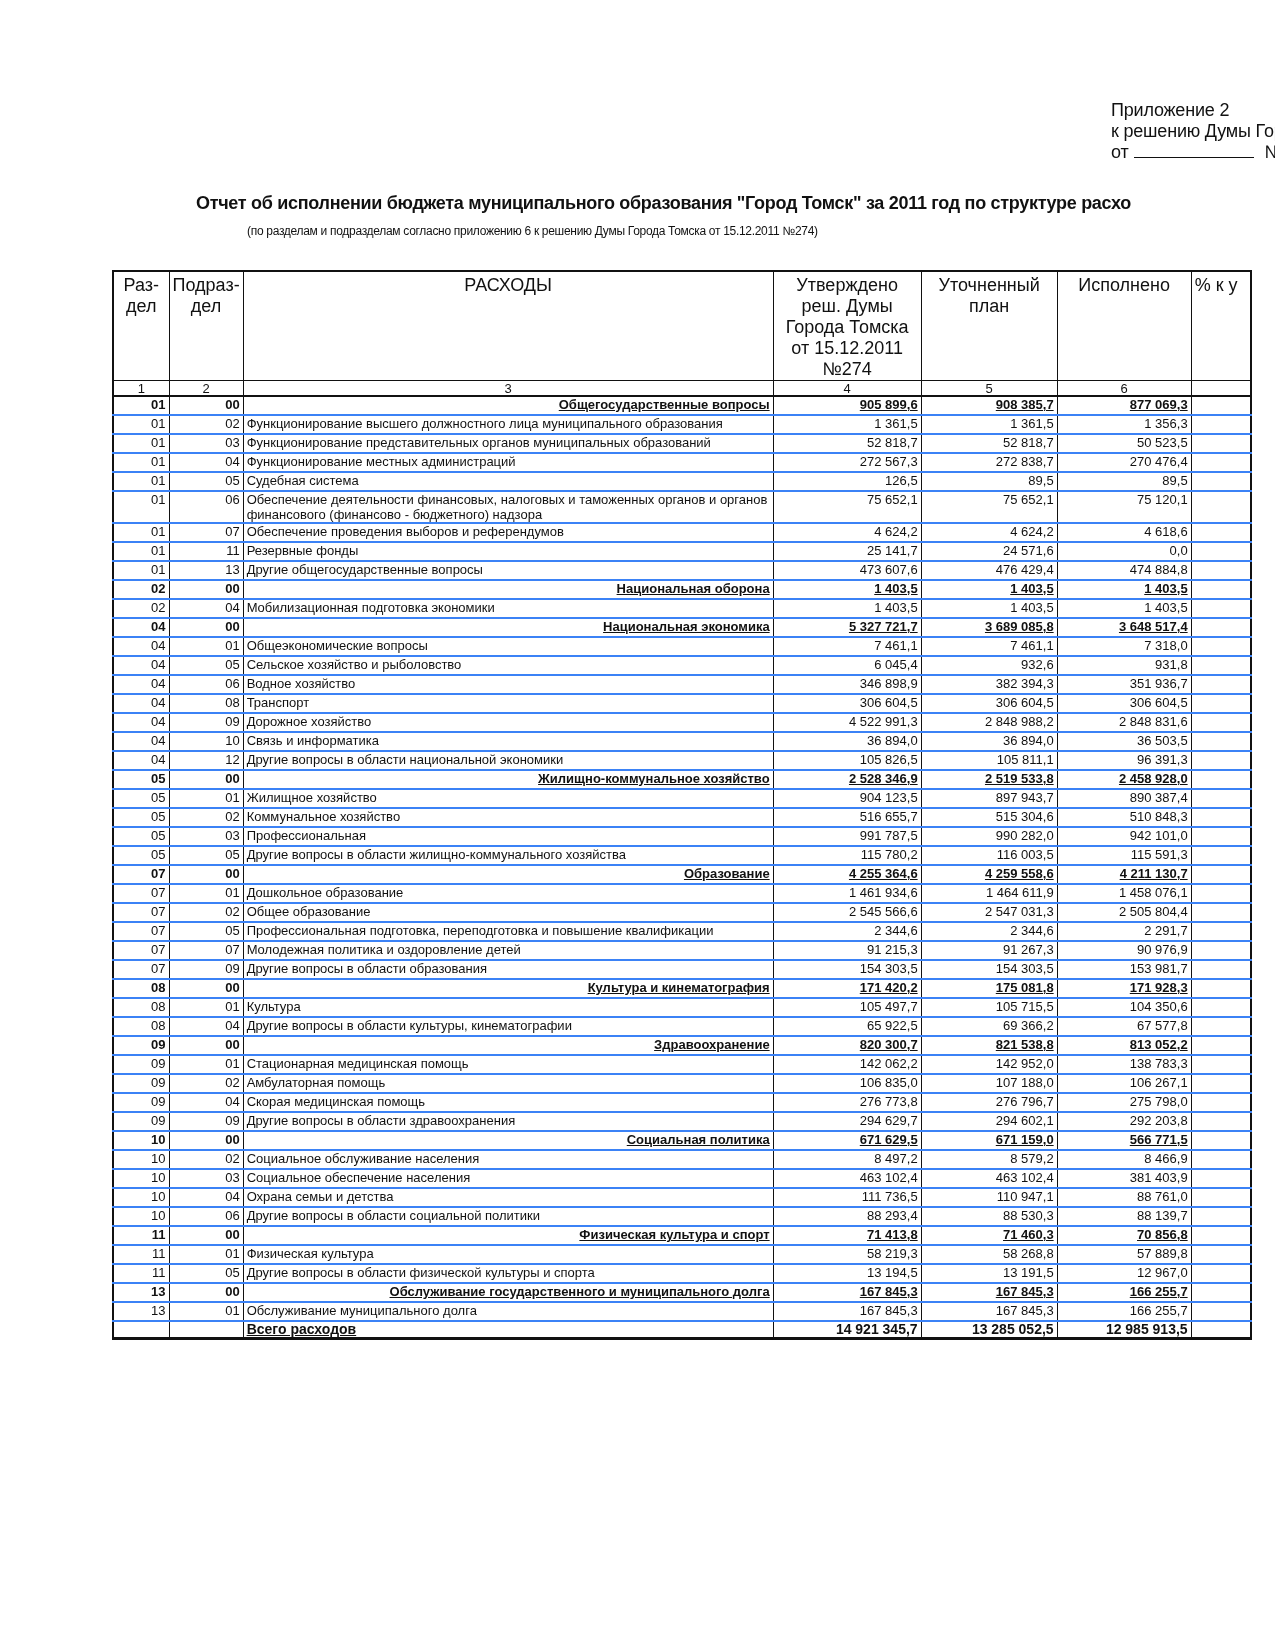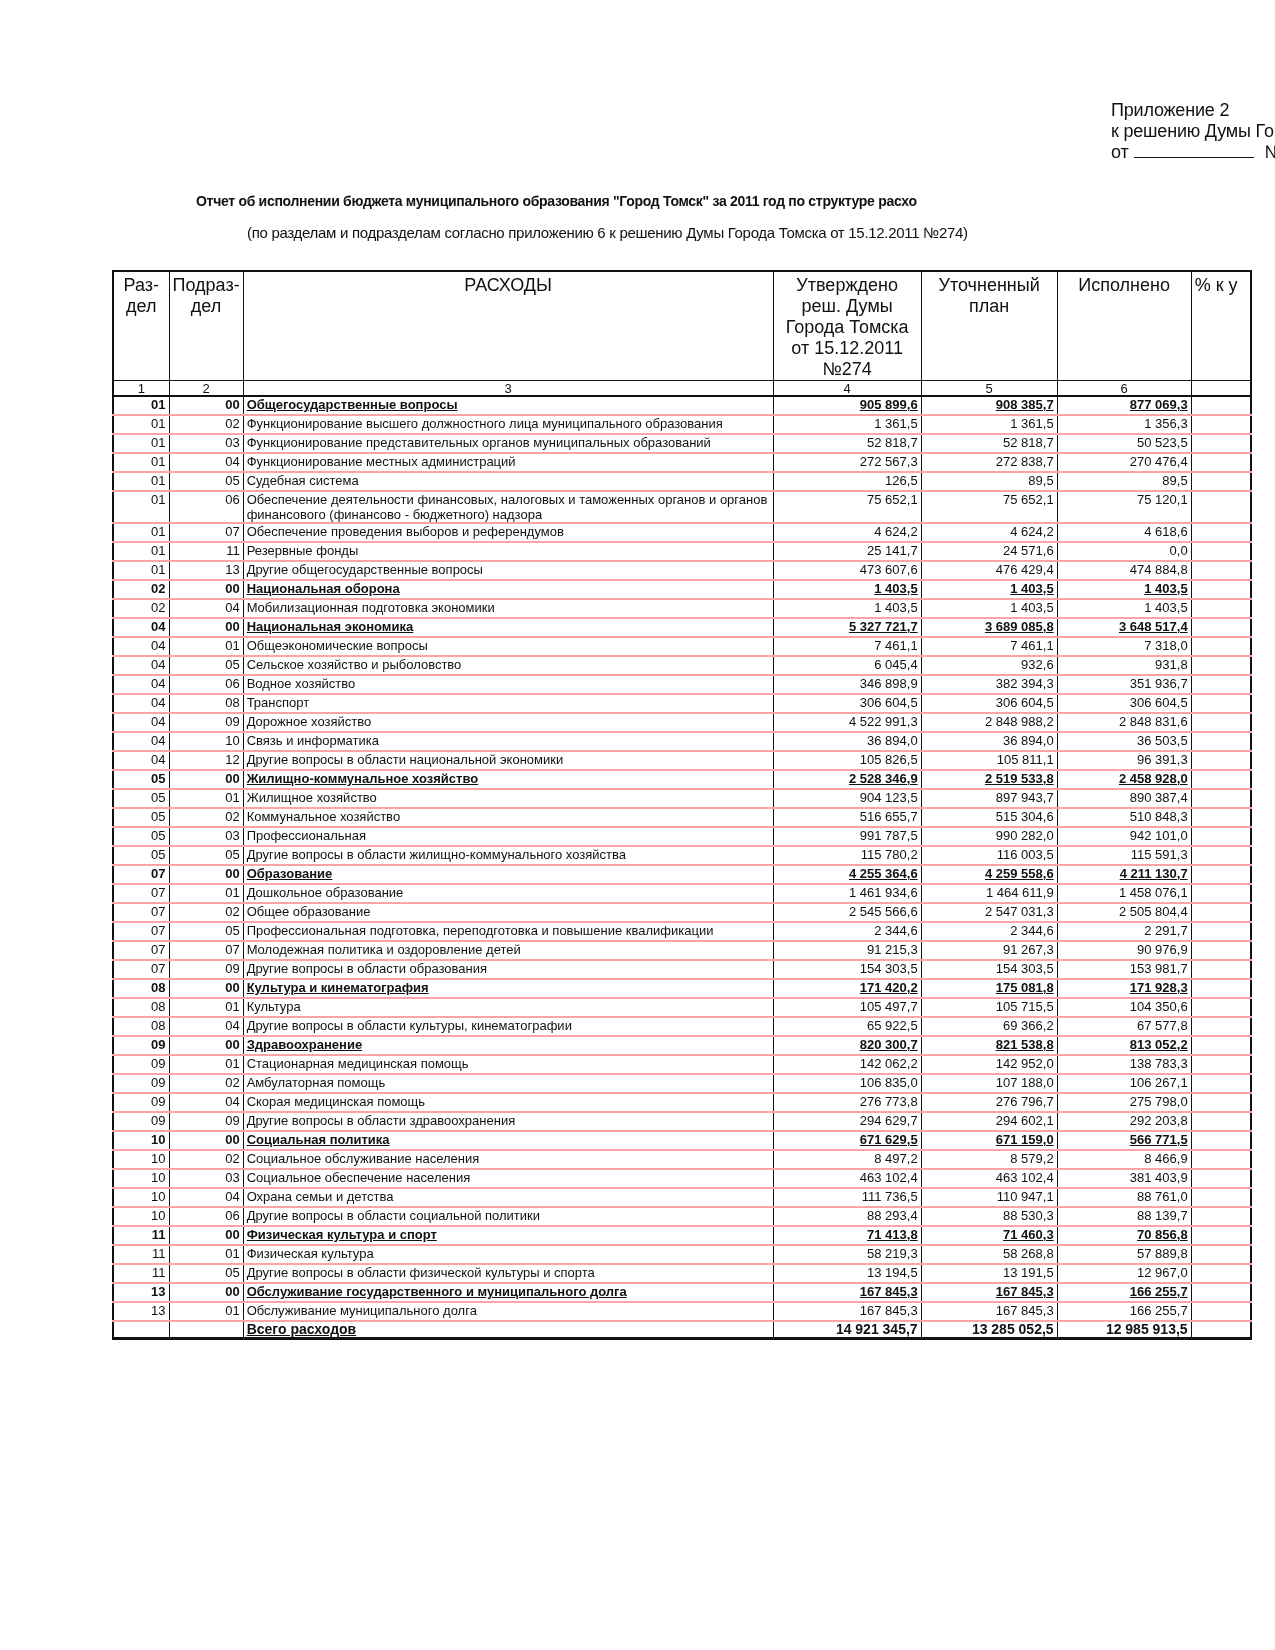--- a/index.html
+++ b/index.html
@@ -6,25 +6,25 @@
     body {
       width: 1275px; height: 1650px; position: relative; overflow: hidden;
       font-family: "Liberation Sans", sans-serif; color: #111;
     }
     .appendix {
       position: absolute; left: 1111px; top: 100px; font-size: 18px; line-height: 21px;
       white-space: nowrap; letter-spacing: -0.2px;
     }
     .appendix .blank { display: inline-block; width: 120px; border-bottom: 1px solid #111; margin: 0 10px 0 6px; height: 12px; vertical-align: baseline; }
     .title {
-      position: absolute; left: 196px; top: 193px; font-size: 14px; font-weight: bold;
+      position: absolute; left: 196px; top: 193px; font-size: 18px; font-weight: bold;
       white-space: nowrap; letter-spacing: -0.3px;
     }
     .subtitle {
-      position: absolute; left: 247px; top: 224px; font-size: 15px;
+      position: absolute; left: 247px; top: 224px; font-size: 12px;
       white-space: nowrap; letter-spacing: -0.3px;
     }
     table.budget {
       position: absolute; left: 112px; top: 270px;
       border-collapse: collapse; table-layout: fixed;
       font-size: 13px; line-height: 15px;
     }
     table.budget td, table.budget th {
       border: 1px solid #111; padding: 0 3px; overflow: hidden; white-space: nowrap;
     }
@@ -34,26 +34,26 @@
     table.budget col.c4 { width: 148px; }
     table.budget col.c5 { width: 136px; }
     table.budget col.c6 { width: 134px; }
     table.budget col.c7 { width: 60px; }
     table.budget thead th {
       font-weight: normal; font-size: 18px; line-height: 21px; vertical-align: top;
       text-align: center; padding-top: 3px; height: 82px; white-space: normal;
     }
     table.budget thead tr.nums td { text-align: center; height: 14px; font-size: 13px; line-height: 13px; border-bottom: 2px solid #111; }
     table.budget tbody td { height: 17px; vertical-align: top; }
-    table.budget tbody tr { border-bottom: 2px solid #fca5a5; }
+    table.budget tbody tr { border-bottom: 2px solid #3b82f6; }
     td.code { text-align: right; }
     td.name { text-align: left; white-space: normal !important; }
     td.num { text-align: right; }
     tr.section td { font-weight: bold; }
-    tr.section td.name, tr.section td.num { text-decoration: underline; }
+    tr.section td.name, tr.section td.num { text-decoration: underline; text-align: right; }
     tr.tall2 td { height: 34px; }
     tr.tall3 td { height: 56px; }
     tr.total td { font-weight: bold; font-size: 14px; border-bottom: 3px solid #111; }
     tr.total td.name { text-decoration: underline; }
     table.budget { border: 2px solid #111; }
   </style>
 </head>
 <body>
 
 <div class="appendix">

